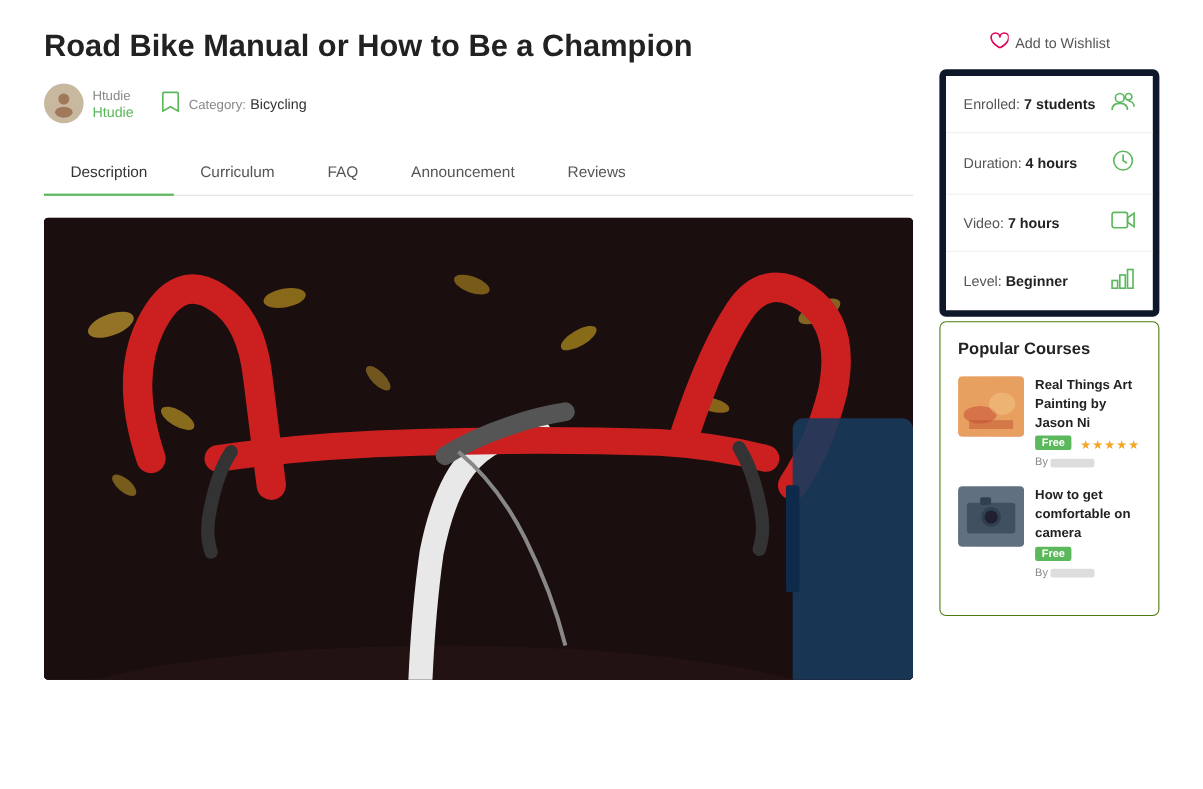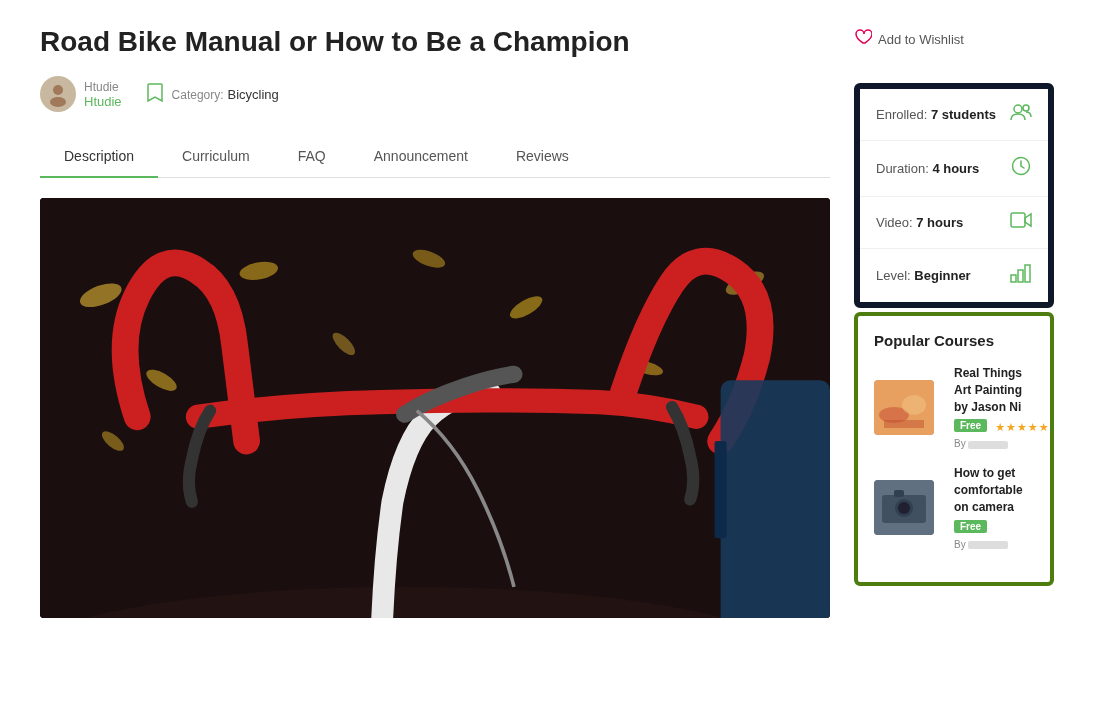--- a/index.html
+++ b/index.html
@@ -116,22 +116,22 @@
     
     .bike-scene {
       position: absolute;
       inset: 0;
     }
 
     
     .sidebar-top {
       display: flex;
       flex-direction: column;
-      align-items: flex-start;
-      margin-bottom: 28px;
+      align-items: center;
+      margin-bottom: 8px;
     }
     .wishlist-btn {
       display: flex;
       align-items: center;
       gap: 6px;
       background: none;
       border: none;
       cursor: pointer;
       color: #555;
       font-size: 13px;
@@ -192,35 +192,34 @@
       border-bottom: 1px solid #f0f0f0;
     }
     .info-item:last-child { border-bottom: none; }
     .info-text { font-size: 13px; color: #555; }
     .info-text strong { color: #222; }
     .info-icon {
       color: #5cb85c;
       font-size: 18px;
     }
     .popular-courses {
-      border: 4px solid #4d7c0f;
+      border: 1px solid #4d7c0f;
       border-radius: 6px;
       padding: 16px;
     }
     .popular-title {
       font-size: 15px;
       font-weight: 700;
       color: #222;
       margin-bottom: 16px;
     }
     .popular-item {
       display: flex;
-      gap: 20px;
+      gap: 10px;
       margin-bottom: 16px;
-      align-items: center;
     }
     .popular-thumb {
       width: 60px;
       height: 55px;
       border-radius: 4px;
       flex-shrink: 0;
       overflow: hidden;
     }
     .thumb-art {
       width: 100%;

